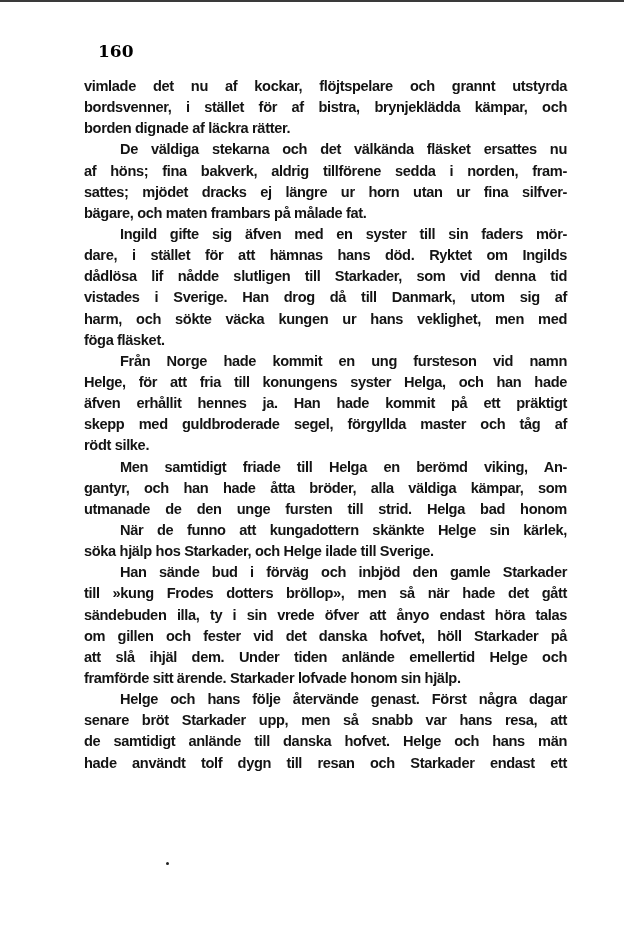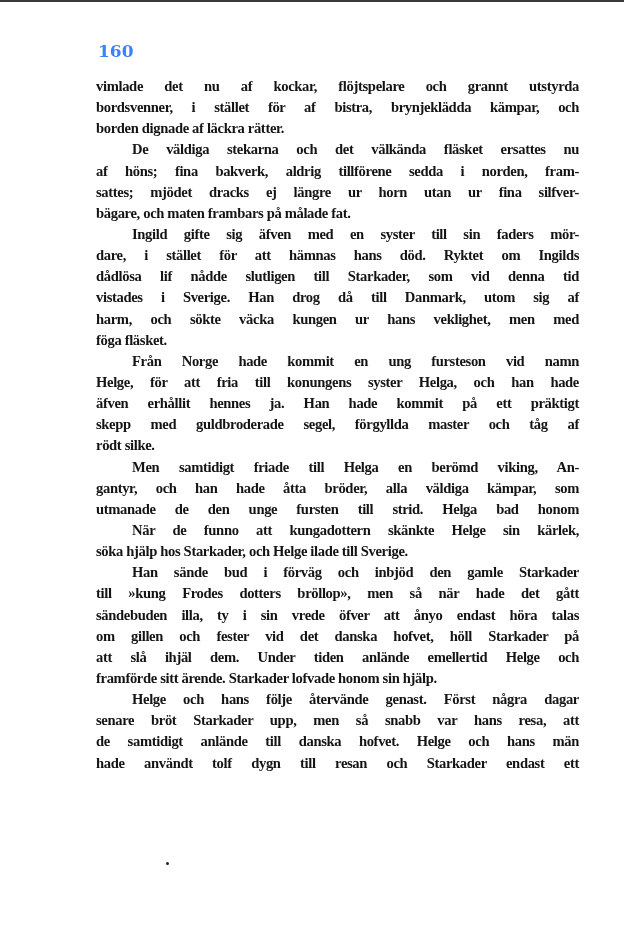--- a/index.html
+++ b/index.html
@@ -21,28 +21,28 @@
       height: 2px;
       background: #3a3a3a;
     }
     .page-number {
       position: absolute;
       left: 98px;
       top: 41px;
       font-family: "DejaVu Serif", serif;
       font-weight: bold;
       font-size: 17px;
-      color: #3b82f6;
+      color: #000000;
     }
     .text-block {
       position: absolute;
-      left: 96px;
+      left: 84px;
       top: 76px;
       width: 483px;
-      font-family: Liberation Serif, serif;
+      font-family: Liberation Sans, sans-serif;
       font-weight: bold;
       font-size: 14.6px;
       line-height: 21.15px;
       color: #141414;
       letter-spacing: -0.35px;
     }
     .line {
       display: block;
       white-space: nowrap;
       text-align: justify;

